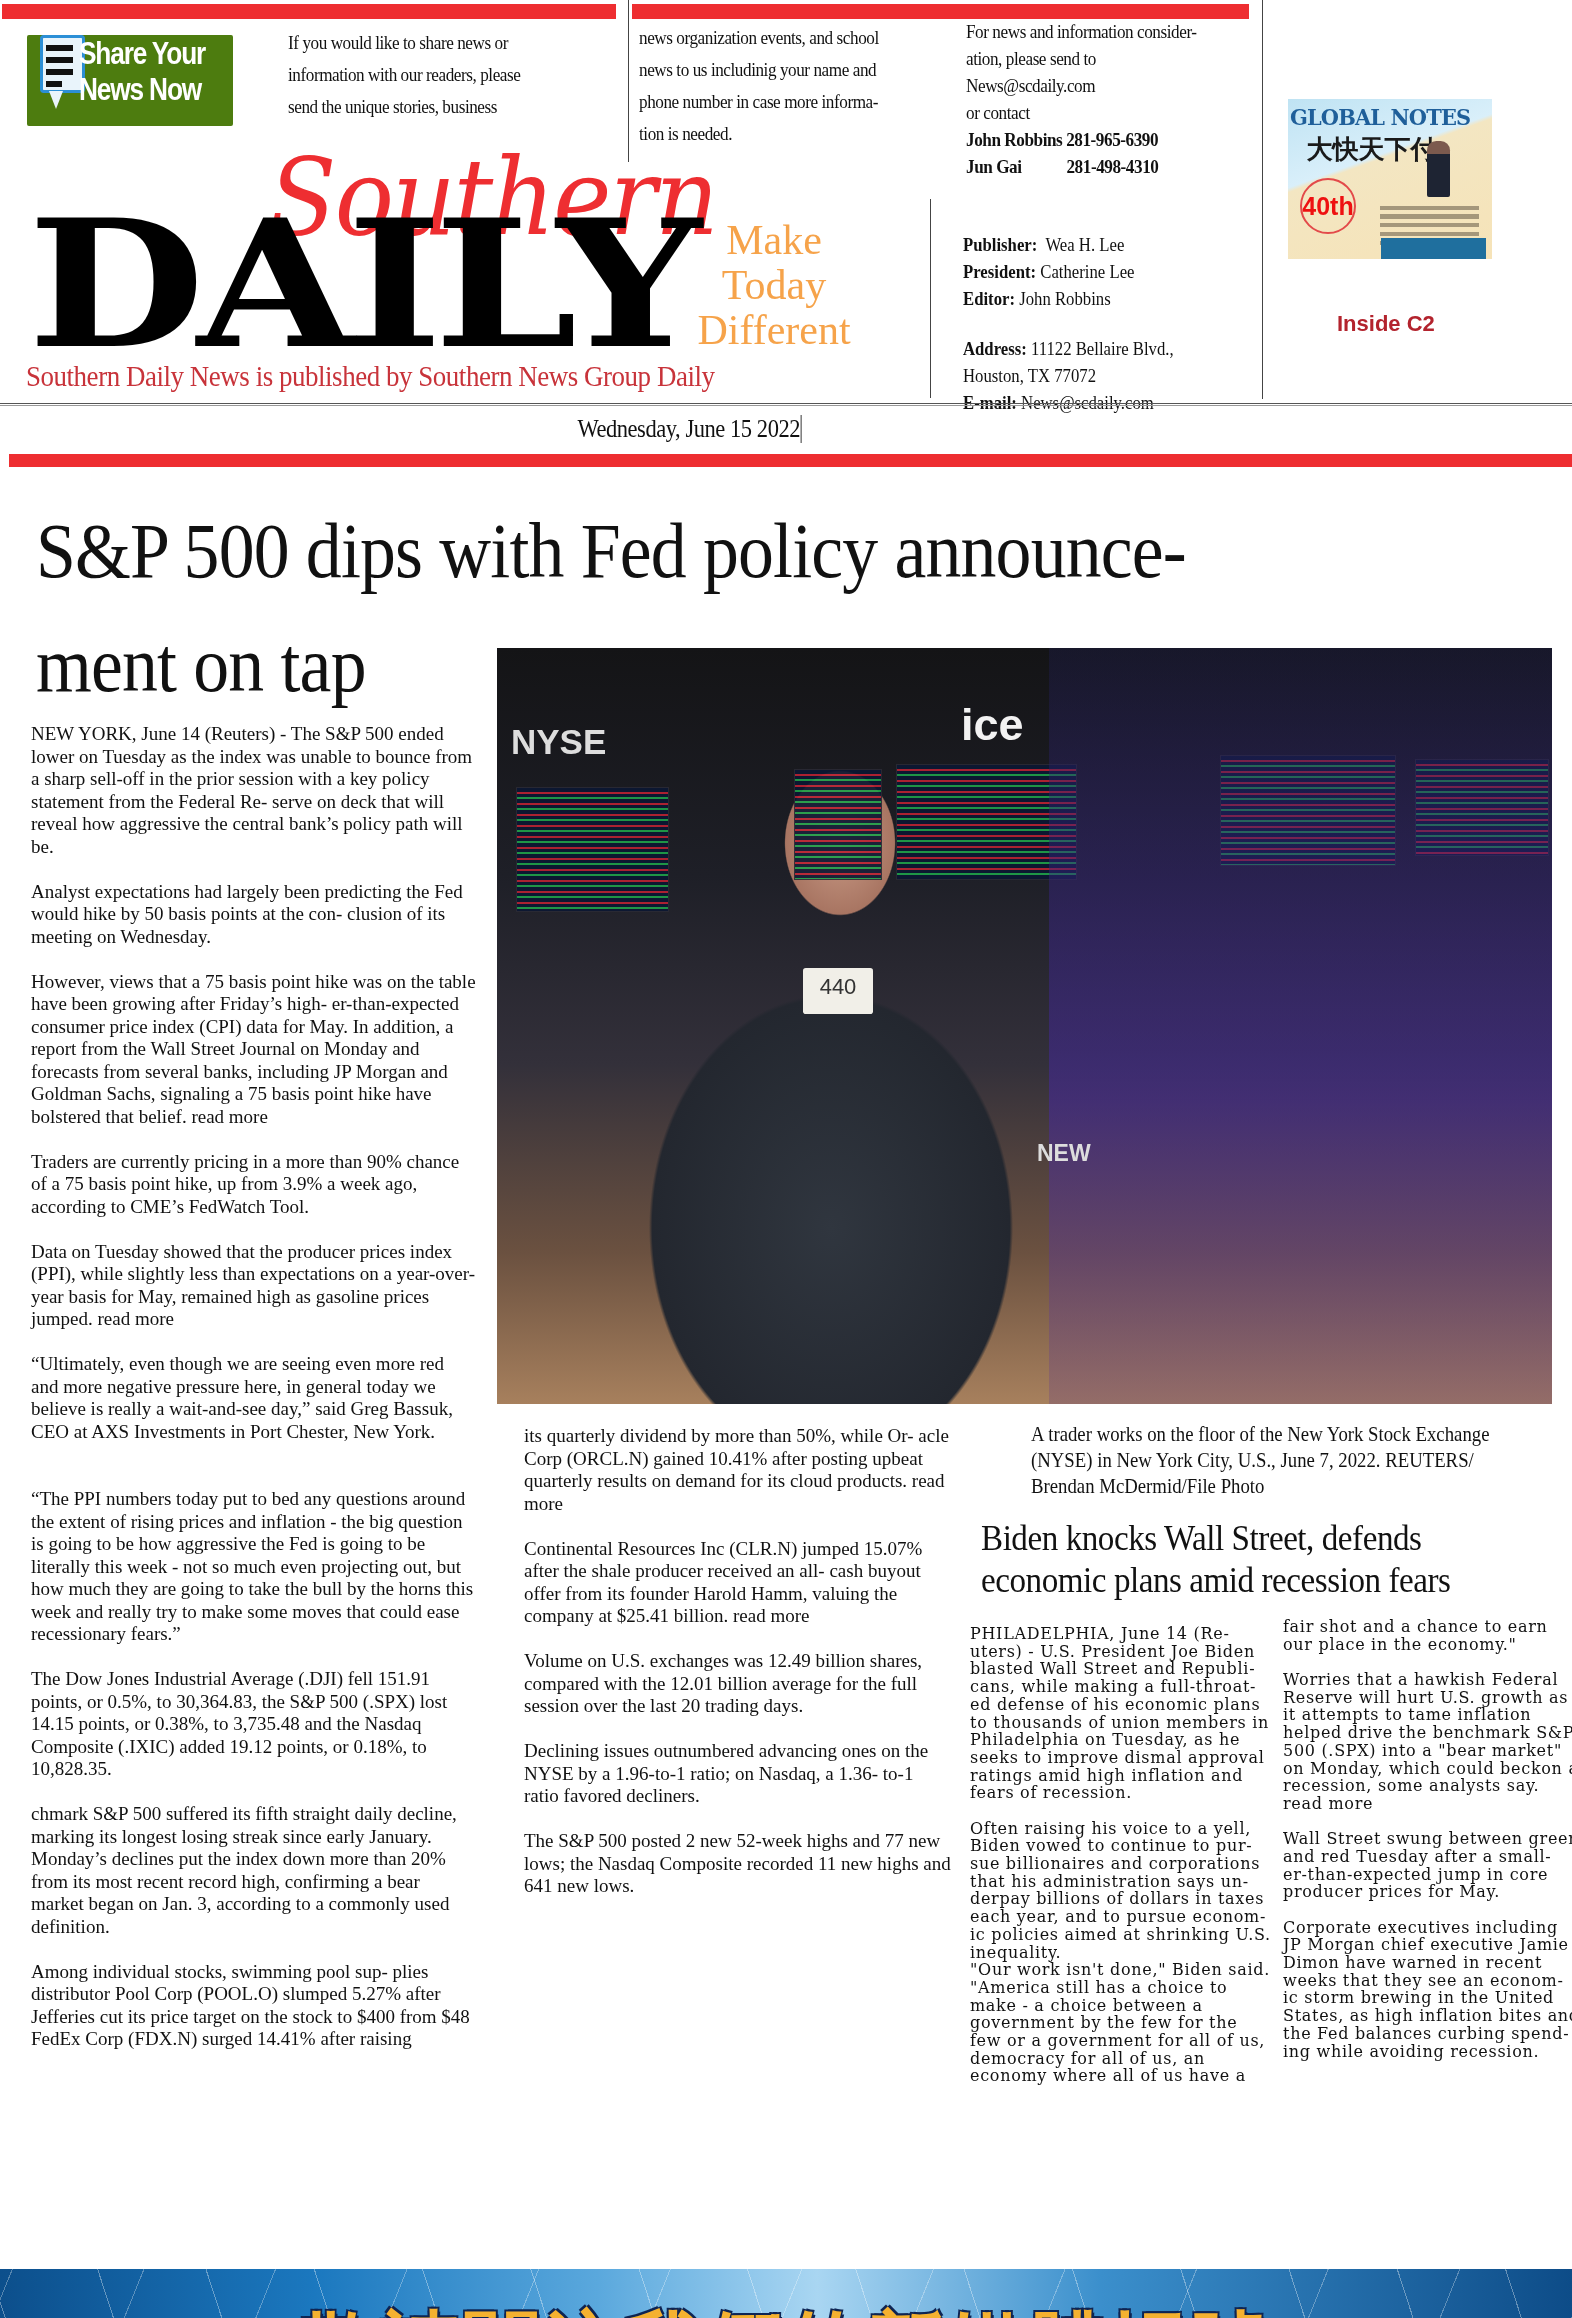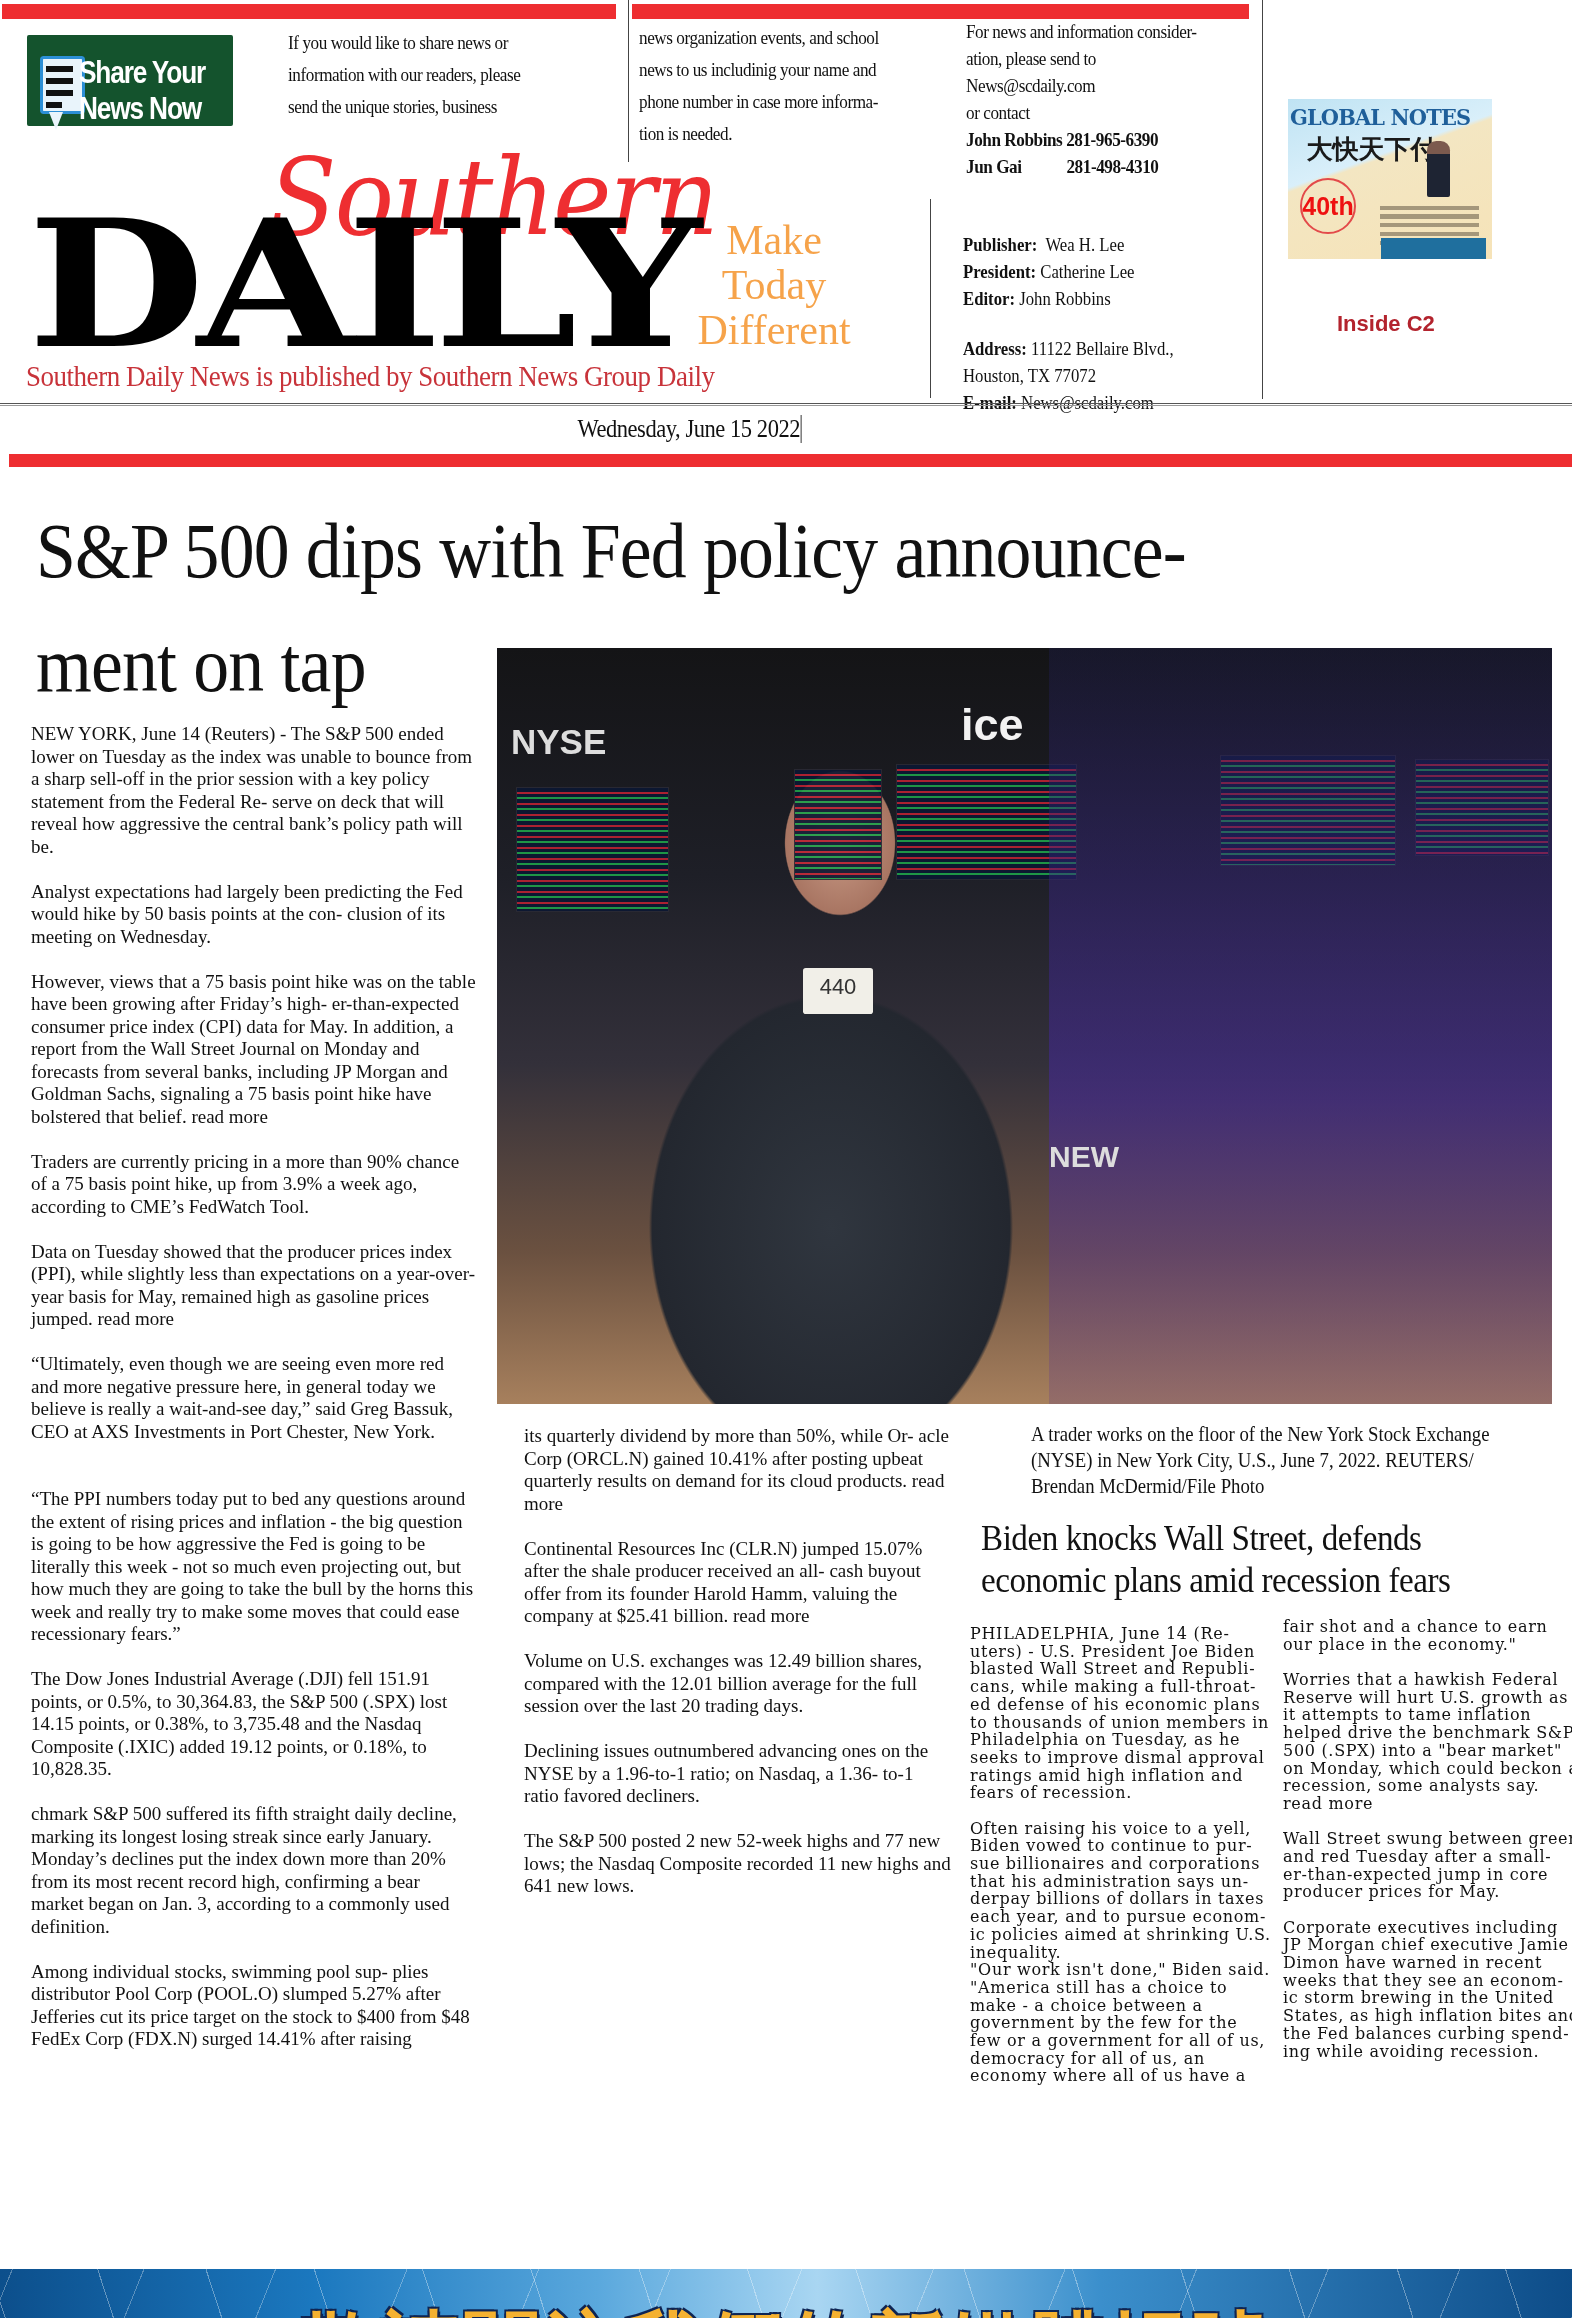--- a/index.html
+++ b/index.html
@@ -5,21 +5,21 @@
   * { box-sizing: border-box; margin: 0; padding: 0; }
   html, body { width: 1572px; height: 2966px; background: #ffffff; overflow: hidden; }
   body { position: relative; font-family: "Liberation Serif", "DejaVu Serif", serif; color: #111; }
   .abs { position: absolute; }
 
   
   .red-bar { background: #ee2e31; }
   .vline { position: absolute; width: 1.4px; background: #444; }
   .hline2 { position: absolute; left: 0; width: 1572px; height: 2.8px; border-top: 1.4px solid #555; border-bottom: 0.9px solid #999; }
 
-  .share-logo { left: 27px; top: 35px; width: 206px; height: 91px; background: #14532d; border-radius: 1.9px; display: flex; align-items: flex-end; padding-left: 13px; }
+  .share-logo { left: 27px; top: 35px; width: 206px; height: 91px; background: #4d7c0f; border-radius: 1.9px; display: flex; align-items: flex-start; padding-left: 13px; }
   .bubble { width: 45px; height: 70px; position: relative; }
   .bubble .body { position: absolute; left: 0; top: 0; width: 45px; height: 58px; background: #e9f4fb; border: 3.2px solid #2c8fd6; border-radius: 3.7px; }
   .bubble .tail { position: absolute; left: 9.3px; top: 56px; width: 0; height: 0; border-left: 7.4px solid transparent; border-right: 7.4px solid transparent; border-top: 18.5px solid #e9f4fb; }
   .bubble .ln { position: absolute; left: 5.6px; height: 5.6px; background: #111; }
   .share-text { font-family: "Liberation Sans", "DejaVu Sans", sans-serif; color: #fff; font-weight: bold; font-size: 32px; line-height: 36px; letter-spacing: -1.4px; margin-left: 8.3px; transform: scaleX(0.82); transform-origin: left center; white-space: nowrap; }
 
   .top-note { font-size: 19.5px; line-height: 32px; letter-spacing: -0.5px; }
   .top-note p { white-space: nowrap; }
   .cond { transform: scaleX(0.88); transform-origin: left top; }
 
@@ -174,21 +174,21 @@
 
 <div class="abs photo">
   <div class="screen" style="left:18.5px;top:139px;width:153px;height:125px;"></div>
   <div class="screen" style="left:297px;top:121px;width:88px;height:111px;"></div>
   <div class="screen" style="left:399px;top:116px;width:181px;height:116px;"></div>
   <div class="screen" style="left:723px;top:107px;width:176px;height:111px;"></div>
   <div class="screen" style="left:918px;top:111px;width:134px;height:97px;"></div>
   <div class="refl"></div>
   <div class="lbl" style="left:14px;top:74px;font-size:35px;">NYSE</div>
   <div class="lbl" style="left:464px;top:51px;font-size:45px;color:#f2f2f2;">ice</div>
-  <div class="lbl" style="left:552px;top:492px;font-size:30px;">NEW</div>
+  <div class="lbl" style="left:540px;top:492px;font-size:23px;">NEW</div>
   <div class="badge">440</div>
 </div>
 
 <div class="abs col c1">
   <p>NEW YORK, June 14 (Reuters) - The S&amp;P 500 ended lower on Tuesday as the index was unable to bounce from a sharp sell-off in the prior session with a key policy statement from the Federal Re- serve on deck that will reveal how aggressive the central bank’s policy path will be.</p>
   <p>Analyst expectations had largely been predicting the Fed would hike by 50 basis points at the con- clusion of its meeting on Wednesday.</p>
   <p>However, views that a 75 basis point hike was on the table have been growing after Friday’s high- er-than-expected consumer price index (CPI) data for May. In addition, a report from the Wall Street Journal on Monday and forecasts from several banks, including JP Morgan and Goldman Sachs, signaling a 75 basis point hike have bolstered that belief. read more</p>
   <p>Traders are currently pricing in a more than 90% chance of a 75 basis point hike, up from 3.9% a week ago, according to CME’s FedWatch Tool.</p>
   <p>Data on Tuesday showed that the producer prices index (PPI), while slightly less than expectations on a year-over-year basis for May, remained high as gasoline prices jumped. read more</p>
   <p style="margin-bottom:45px;">“Ultimately, even though we are seeing even more red and more negative pressure here, in general today we believe is really a wait-and-see day,” said Greg Bassuk, CEO at AXS Investments in Port Chester, New York.</p>

